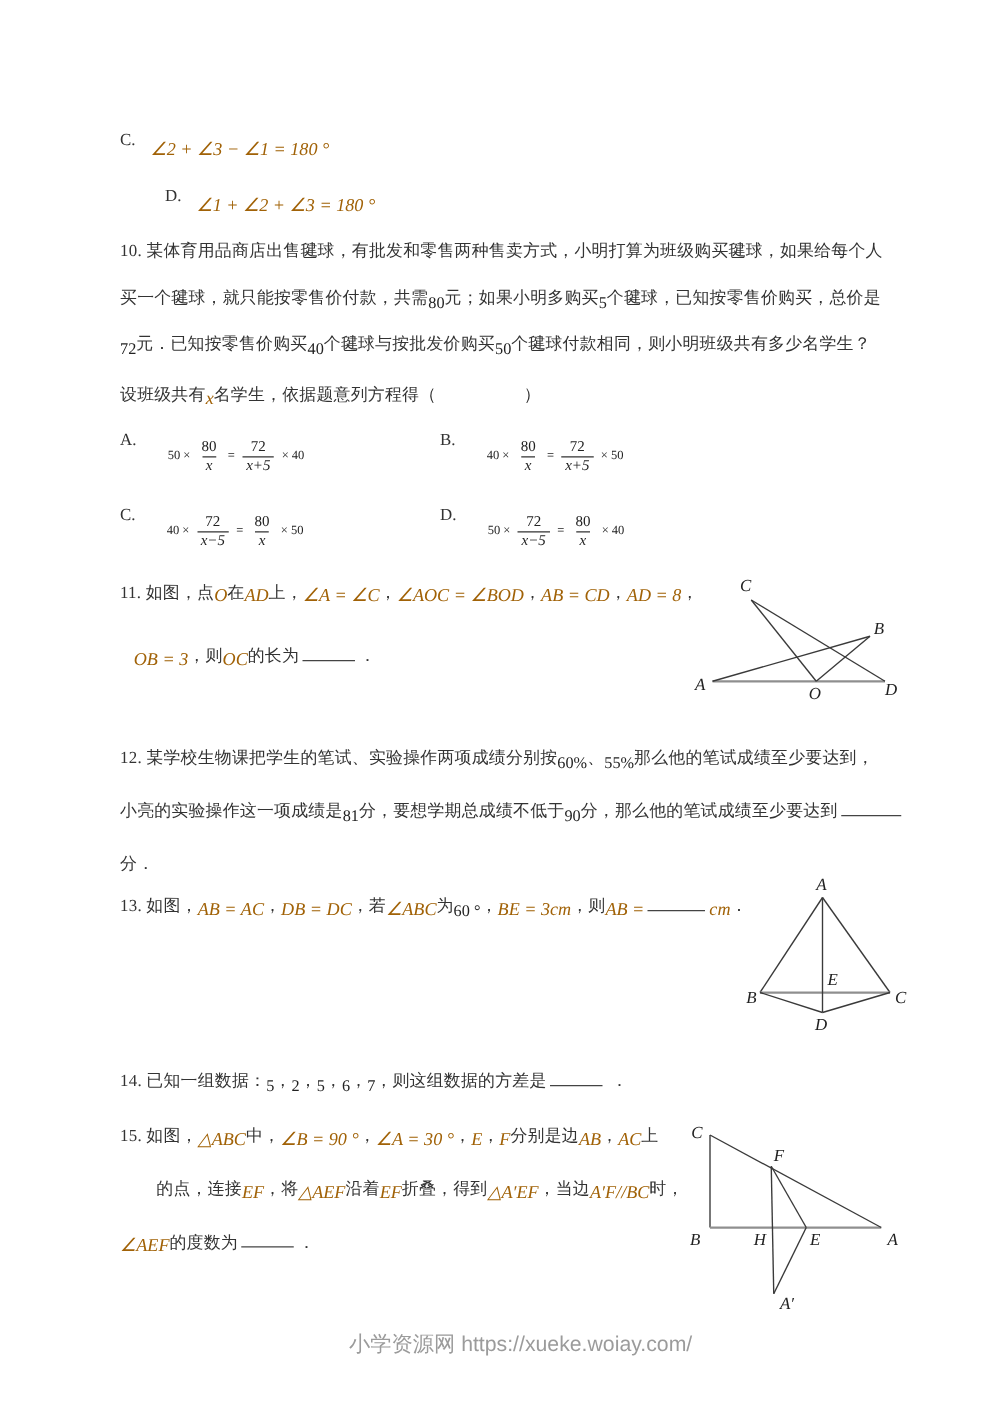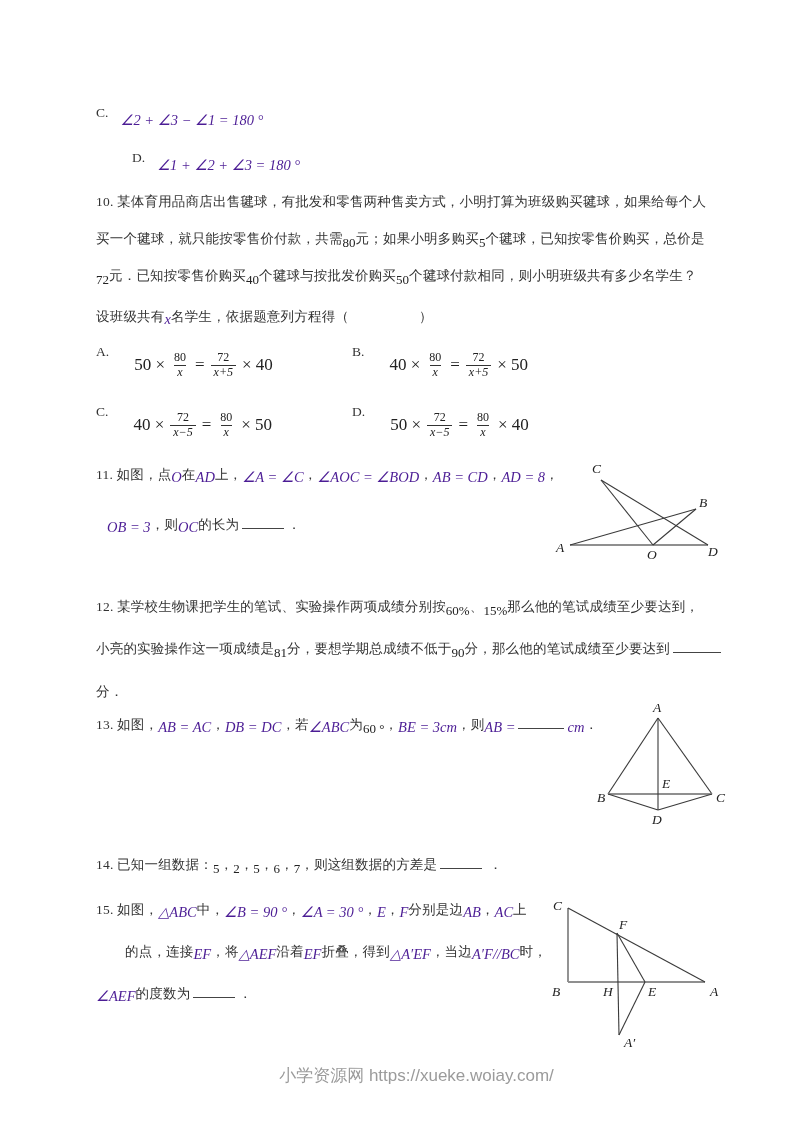--- a/index.html
+++ b/index.html
@@ -1,22 +1,22 @@
 <!DOCTYPE html>
 <html><head>
 <meta charset="utf-8">
 <style>
   html,body{margin:0;padding:0;background:#ffffff;}
   .page{position:relative;width:793px;height:1122px;background:#ffffff;overflow:hidden;
         font-family:"Liberation Serif",serif;color:#333333;}
   .line{position:absolute;white-space:pre;line-height:1.4;}
   .seg-t{font-size:13.5px;color:#333333;letter-spacing:0.2px;}
-  .seg-m{font-style:italic;font-size:14.5px;vertical-align:-3px;color:#4c1d95;}
+  .seg-m{font-style:italic;font-size:14.5px;vertical-align:-3px;color:#a16207;}
   .seg-mn{font-size:13px;vertical-align:-4px;color:#222222;}
-  .seg-mc{font-size:17px;color:#222222;margin:0 3px;}
+  .seg-mc{font-size:10px;color:#222222;margin:0 3px;}
   .seg-lbl{font-size:13.5px;color:#333333;position:relative;top:-5px;margin-right:12px;}
   .seg-sp{display:inline-block;}
   .seg-blank{display:inline-block;height:0.95em;border-bottom:1px solid #444444;margin:0 3px;}
   .opt-line{display:flex;align-items:center;height:44px;}
   .opt-line .seg-lbl{align-self:flex-start;top:0;}
   .frac{display:inline-flex;flex-direction:column;align-items:center;margin:0 3px;
         font-family:"Liberation Serif",serif;color:#222222;}
   .fnum{font-size:12px;line-height:1.15;padding:0 3px;}
   .fden{font-size:12px;line-height:1.15;border-top:1px solid #333333;padding:0 3px;font-style:italic;}
   .figure{position:absolute;}
@@ -37,21 +37,21 @@
       <div class="line" style="left: 96px; top: 190px;"><span class="seg-t">10. 某体育用品商店出售毽球，有批发和零售两种售卖方式，小明打算为班级购买毽球，如果给每个人</span></div>
       <div class="line" style="left: 96px; top: 227px;"><span class="seg-t">买一个毽球，就只能按零售价付款，共需</span><span class="seg-mn">80</span><span class="seg-t">元；如果小明多购买</span><span class="seg-mn">5</span><span class="seg-t">个毽球，已知按零售价购买，总价是</span></div>
       <div class="line" style="left: 96px; top: 264px;"><span class="seg-mn">72</span><span class="seg-t">元．已知按零售价购买</span><span class="seg-mn">40</span><span class="seg-t">个毽球与按批发价购买</span><span class="seg-mn">50</span><span class="seg-t">个毽球付款相同，则小明班级共有多少名学生？</span></div>
       <div class="line" style="left: 96px; top: 305px;"><span class="seg-t">设班级共有</span><span class="seg-m">x</span><span class="seg-t">名学生，依据题意列方程得（</span><span class="seg-sp" style="width: 70px;"></span><span class="seg-t">）</span></div>
       <div class="line opt-line" style="left: 96px; top: 343px;"><span class="seg-lbl">A.</span><span class="seg-sp" style="width: 10px;"></span><span class="seg-mc">50 ×</span><span class="frac"><span class="fnum">80</span><span class="fden">x</span></span><span class="seg-mc">=</span><span class="frac"><span class="fnum">72</span><span class="fden">x+5</span></span><span class="seg-mc">× 40</span></div>
       <div class="line opt-line" style="left: 352px; top: 343px;"><span class="seg-lbl">B.</span><span class="seg-sp" style="width: 10px;"></span><span class="seg-mc">40 ×</span><span class="frac"><span class="fnum">80</span><span class="fden">x</span></span><span class="seg-mc">=</span><span class="frac"><span class="fnum">72</span><span class="fden">x+5</span></span><span class="seg-mc">× 50</span></div>
       <div class="line opt-line" style="left: 96px; top: 403px;"><span class="seg-lbl">C.</span><span class="seg-sp" style="width: 10px;"></span><span class="seg-mc">40 ×</span><span class="frac"><span class="fnum">72</span><span class="fden">x−5</span></span><span class="seg-mc">=</span><span class="frac"><span class="fnum">80</span><span class="fden">x</span></span><span class="seg-mc">× 50</span></div>
       <div class="line opt-line" style="left: 352px; top: 403px;"><span class="seg-lbl">D.</span><span class="seg-sp" style="width: 10px;"></span><span class="seg-mc">50 ×</span><span class="frac"><span class="fnum">72</span><span class="fden">x−5</span></span><span class="seg-mc">=</span><span class="frac"><span class="fnum">80</span><span class="fden">x</span></span><span class="seg-mc">× 40</span></div>
       <div class="line" style="left: 96px; top: 463px;"><span class="seg-t">11. 如图，点</span><span class="seg-m">O</span><span class="seg-t">在</span><span class="seg-m">AD</span><span class="seg-t">上，</span><span class="seg-m">∠A = ∠C</span><span class="seg-t">，</span><span class="seg-m">∠AOC = ∠BOD</span><span class="seg-t">，</span><span class="seg-m">AB = CD</span><span class="seg-t">，</span><span class="seg-m">AD = 8</span><span class="seg-t">，</span></div>
       <div class="line" style="left: 96px; top: 513px; margin-left: 11px;"><span class="seg-m">OB = 3</span><span class="seg-t">，则</span><span class="seg-m">OC</span><span class="seg-t">的长为</span><span class="seg-blank" style="width: 42px;"></span><span class="seg-t">．</span></div>
-      <div class="line" style="left: 96px; top: 595px;"><span class="seg-t">12. 某学校生物课把学生的笔试、实验操作两项成绩分别按</span><span class="seg-mn">60%</span><span class="seg-t">、</span><span class="seg-mn">15%</span><span class="seg-t">那么他的笔试成绩至少要达到，</span></div>
+      <div class="line" style="left: 96px; top: 595px;"><span class="seg-t">12. 某学校生物课把学生的笔试、实验操作两项成绩分别按</span><span class="seg-mn">60%</span><span class="seg-t">、</span><span class="seg-mn">55%</span><span class="seg-t">那么他的笔试成绩至少要达到，</span></div>
       <div class="line" style="left: 96px; top: 637px;"><span class="seg-t">小亮的实验操作这一项成绩是</span><span class="seg-mn">81</span><span class="seg-t">分，要想学期总成绩不低于</span><span class="seg-mn">90</span><span class="seg-t">分，那么他的笔试成绩至少要达到</span><span class="seg-blank" style="width: 48px;"></span></div>
       <div class="line" style="left: 96px; top: 680px;"><span class="seg-t">分．</span></div>
       <div class="line" style="left: 96px; top: 713px;"><span class="seg-t">13. 如图，</span><span class="seg-m">AB = AC</span><span class="seg-t">，</span><span class="seg-m">DB = DC</span><span class="seg-t">，若</span><span class="seg-m">∠ABC</span><span class="seg-t">为</span><span class="seg-mn">60 °</span><span class="seg-t">，</span><span class="seg-m">BE = 3cm</span><span class="seg-t">，则</span><span class="seg-m">AB =</span><span class="seg-blank" style="width: 46px;"></span><span class="seg-m">cm</span><span class="seg-t">．</span></div>
       <div class="line" style="left: 96px; top: 853px;"><span class="seg-t">14. 已知一组数据：</span><span class="seg-mn">5</span><span class="seg-t">，</span><span class="seg-mn">2</span><span class="seg-t">，</span><span class="seg-mn">5</span><span class="seg-t">，</span><span class="seg-mn">6</span><span class="seg-t">，</span><span class="seg-mn">7</span><span class="seg-t">，则这组数据的方差是</span><span class="seg-blank" style="width: 42px;"></span><span class="seg-t"> ．</span></div>
       <div class="line" style="left: 96px; top: 898px;"><span class="seg-t">15. 如图，</span><span class="seg-m">△ABC</span><span class="seg-t">中，</span><span class="seg-m">∠B = 90 °</span><span class="seg-t">，</span><span class="seg-m">∠A = 30 °</span><span class="seg-t">，</span><span class="seg-m">E</span><span class="seg-t">，</span><span class="seg-m">F</span><span class="seg-t">分别是边</span><span class="seg-m">AB</span><span class="seg-t">，</span><span class="seg-m">AC</span><span class="seg-t">上</span></div>
       <div class="line" style="left: 96px; top: 940px; padding-left: 29px;"><span class="seg-t">的点，连接</span><span class="seg-m">EF</span><span class="seg-t">，将</span><span class="seg-m">△AEF</span><span class="seg-t">沿着</span><span class="seg-m">EF</span><span class="seg-t">折叠，得到</span><span class="seg-m">△A′EF</span><span class="seg-t">，当边</span><span class="seg-m">A′F//BC</span><span class="seg-t">时，</span></div>
       <div class="line" style="left: 96px; top: 982px;"><span class="seg-m">∠AEF</span><span class="seg-t">的度数为</span><span class="seg-blank" style="width: 42px;"></span><span class="seg-t">．</span></div>
     </div>
 
   <svg class="figure" style="left:548px;top:455px;" width="200" height="110">

